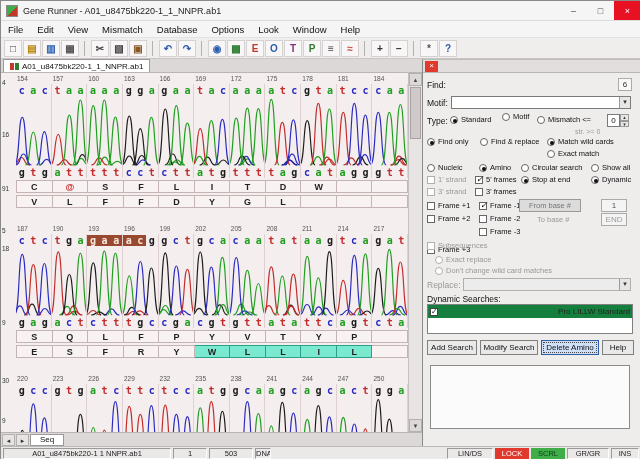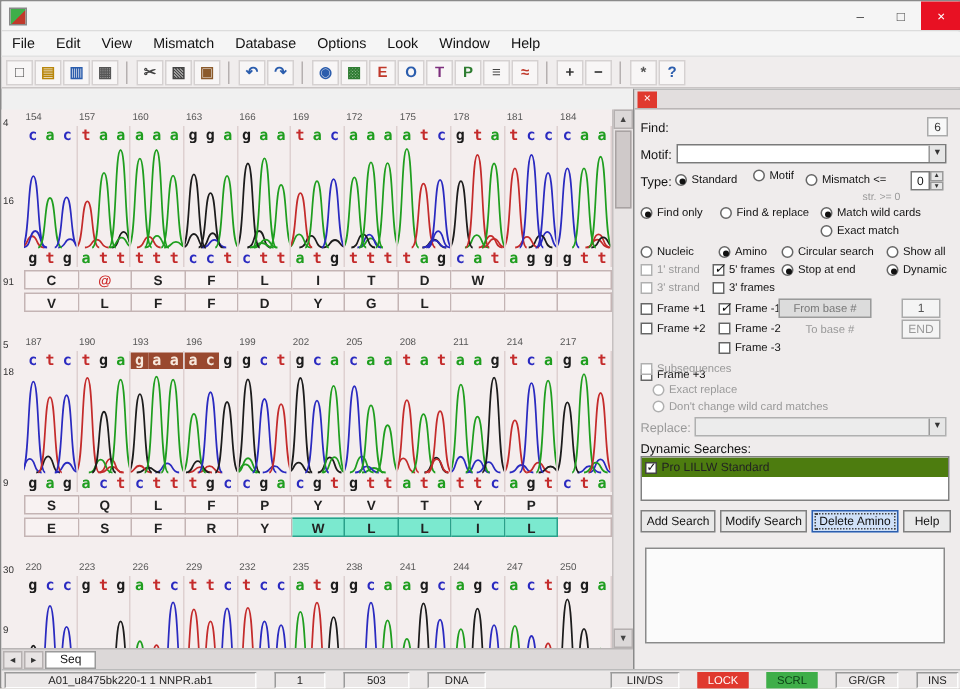--- a/index.html
+++ b/index.html
@@ -74,31 +74,32 @@
   .flatbtn{position:absolute;height:13px;background:#dcdcdc;border:1px solid #9a9a9a;font-size:7.5px;text-align:center;line-height:12px;color:#777;}
   .valbox{position:absolute;height:13px;border:1px solid #aaa;background:#f4f4f4;font-size:8px;text-align:center;line-height:12px;color:#555;}
   .listbox{position:absolute;background:#fff;border:1px solid #808080;overflow:hidden;}
   .search-item{display:flex;align-items:center;gap:3px;height:13px;padding:0 2px;font-size:8px;white-space:nowrap;}
   .mini-check{width:8px;height:8px;background:#fff;border:1px solid #444;position:relative;flex:none;}
   .mini-check.on::after{content:"✓";position:absolute;left:0;top:-2px;font-size:8px;color:#111;}
   .pbtn{position:absolute;height:15px;border:1px solid #808080;background:#e9e9e9;font-size:8px;font-family:"Liberation Sans",sans-serif;color:#111;padding:0;}
   .focusbtn{background:#cfe0f7;outline:1px dotted #444;outline-offset:-3px;border-color:#2b5dad;}
   .bigbox{position:absolute;background:#fbfbfb;border:1px solid #8a8a8a;}
 
-  .statusbar{position:absolute;left:0;top:445px;width:640px;height:14px;background:#ebe8e8;border-top:1px solid #bbb;display:flex;align-items:center;gap:12px;padding:0 2px;}
+  .statusbar{position:absolute;left:0;top:445px;width:640px;height:14px;background:#ebe8e8;border-top:1px solid #bbb;display:flex;align-items:center;gap:2px;padding:0 2px;}
   .seg{height:11px;font-size:7.5px;line-height:10px;text-align:center;border:1px solid;border-color:#9a9a9a #fdfdfd #fdfdfd #9a9a9a;color:#222;overflow:hidden;white-space:nowrap;}
   .seg.flexseg{flex:1;border-color:transparent;}
 </style>
 </head>
 <body>
 
 <div id="app">
 
   <div class="titlebar">
     <div class="app-icon"></div>
+    <div class="title-text">Gene Runner - A01_u8475bk220-1_1_NNPR.ab1</div>
     <div class="win-btns">
       <div class="win-btn">–</div>
       <div class="win-btn">□</div>
       <div class="win-btn close">×</div>
     </div>
   </div>
 
   <div class="menubar" id="menubar">
       <div class="menu-item">File</div>
       <div class="menu-item">Edit</div>
@@ -132,20 +133,29 @@
       <div class="tool-btn" style="color: rgb(68, 68, 68);">≡</div>
       <div class="tool-btn" style="color: rgb(192, 57, 43);">≈</div>
       <div class="tool-sep"></div>
       <div class="tool-btn" style="color: rgb(51, 51, 51);">+</div>
       <div class="tool-btn" style="color: rgb(51, 51, 51);">−</div>
       <div class="tool-sep"></div>
       <div class="tool-btn" style="color: rgb(85, 85, 85);">*</div>
       <div class="tool-btn" style="color: rgb(43, 93, 173);">?</div>
     </div>
 
+  <div class="tabstrip">
+    <div class="doc-tab">
+      <span class="tab-ico">
+          <b style="background:#c0392b"></b>
+          <b style="background:#2f7d32"></b>
+        </span>
+      <span>A01_u8475bk220-1_1_NNPR.ab1</span>
+    </div>
+  </div>
 
   <div class="viewport">
     <div class="scalestrip" id="scalestrip">
         <span class="scale-num" style="top: 6px;">4</span>
         <span class="scale-num" style="top: 58px;">16</span>
         <span class="scale-num" style="top: 112px;">91</span>
         <span class="scale-num" style="top: 154px;">5</span>
         <span class="scale-num" style="top: 172px;">18</span>
         <span class="scale-num" style="top: 246px;">9</span>
         <span class="scale-num" style="top: 304px;">30</span>
@@ -1024,40 +1034,40 @@
           <em>Don't change wild card matches</em>
         </span>
 
       <span class="plbl grey" style="left:4px;top:207px">Replace:</span>
       <div class="combo disabled" style="left:40px;top:205px;width:168px">
           <span class="combo-arrow">▾</span>
         </div>
 
       <span class="plbl" style="left:4px;top:221px">Dynamic Searches:</span>
       <div class="listbox" id="searchlist" style="left:4px;top:231px;width:206px;height:30px">
-          <div class="search-item" style="background: #4d7c0f; color: rgb(34, 34, 34);">
+          <div class="search-item" style="background: #15803d; color: rgb(34, 34, 34); justify-content: space-between;">
             <span class="mini-check on"></span>
             <span>Pro LILLW Standard</span>
           </div>
         </div>
 
       <button class="pbtn" style="left:4px;top:267px;width:50px">Add Search</button>
       <button class="pbtn" style="left:57px;top:267px;width:58px">Modify Search</button>
       <button class="pbtn focusbtn" style="left:118px;top:267px;width:58px">Delete Amino</button>
       <button class="pbtn" style="left:179px;top:267px;width:32px">Help</button>
 
       <div class="bigbox" style="left:7px;top:292px;width:200px;height:64px"></div>
     </div>
   </div>
 
   <div class="statusbar" id="statusbar">
       <div class="seg" style="width: 168px;">A01_u8475bk220-1 1 NNPR.ab1</div>
       <div class="seg" style="width: 34px;">1</div>
       <div class="seg" style="width: 44px;">503</div>
-      <div class="seg" style="width: 39px;">DNA</div>
+      <div class="seg" style="width: 16px;">DNA</div>
       <div class="seg flexseg"></div>
       <div class="seg" style="width: 46px;">LIN/DS</div>
       <div class="seg" style="width: 34px; background: rgb(224, 57, 46); border-color: rgb(224, 57, 46); color: rgb(255, 255, 255);">LOCK</div>
       <div class="seg" style="width: 34px; background: rgb(63, 174, 73); border-color: rgb(63, 174, 73); color: rgb(10, 61, 20);">SCRL</div>
       <div class="seg" style="width: 42px;">GR/GR</div>
       <div class="seg" style="width: 28px;">INS</div>
     </div>
 </div>
 
 </body></html>

